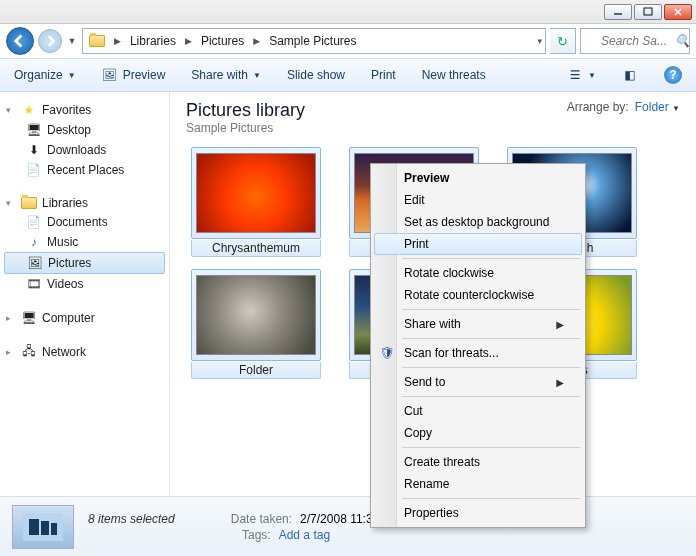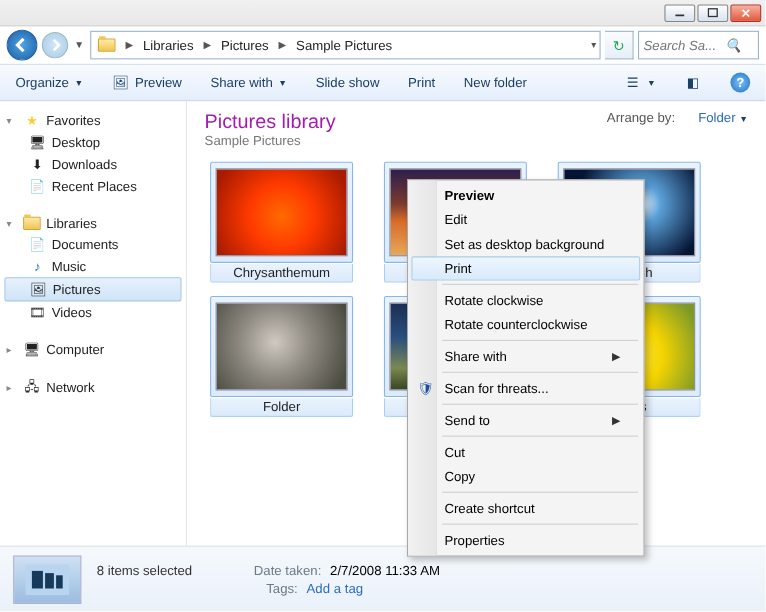--- a/index.html
+++ b/index.html
@@ -13,21 +13,21 @@
 
 
 .addrrow { height: 34px; display:flex; align-items:center; padding: 3px 6px; gap:4px; }
 .navbtn { width:28px; height:28px; border-radius:50%; background: radial-gradient(#4fa3e4,#1c5fa3); border:1px solid #1c5fa3; display:flex; align-items:center; justify-content:center; color:#fff; cursor:pointer;}
 .navbtn.fwd { background: radial-gradient(#d2e6f7,#a8cbe8); border-color:#9bb; color:#678; width:24px; height:24px;}
 .navchev { width:12px; height:18px; display:flex; align-items:center; justify-content:center; font-size:9px; color:#555; cursor:pointer;}
 .addrbar { flex:1; height:26px; border:1px solid #9db5cc; background:#fff; display:flex; align-items:center; font-size:12px; color:#222; }
 .addr-seg { padding: 0 6px; display:flex; align-items:center; height:100%; cursor:pointer;}
 .addr-chev { font-size:9px; color:#555; padding:0 3px; }
 .addr-refresh { width:26px; height:26px; border:1px solid #9db5cc; border-left:none; background:linear-gradient(#fafdff,#e6eef7); display:flex; align-items:center; justify-content:center; font-size:13px; color:#2a5; cursor:pointer;}
-.searchbox { width:110px; height:26px; border:1px solid #9db5cc; background:#fff; display:flex; align-items:center; padding:0 4px; font-size:12px; color:#888; font-style:italic; gap:4px;}
+.searchbox { width:110px; height:26px; border:1px solid #9db5cc; background:#fff; display:flex; align-items:center; padding:0 20px; font-size:12px; color:#888; font-style:italic; gap:4px;}
 .searchbox input { border:none; outline:none; width:70px; font-size:12px; font-style:italic; color:#333;}
 
 
 .toolbar { height: 34px; background: linear-gradient(#f8fbff,#e3eefb); border-top:1px solid #d2dfee; border-bottom:1px solid #cad8e8; display:flex; align-items:center; padding:0 10px; gap:18px; font-size:12px; color:#1b3f66; }
 .toolbar .tbitem { display:flex; align-items:center; gap:5px; cursor:pointer; padding:4px 4px; }
 .toolbar .spacer { flex:1; }
 .dd { font-size:8px; color:#1b3f66; }
 .tbicon { width:16px; height:16px; display:flex; align-items:center; justify-content:center; }
 .helpicon { width:18px;height:18px;border-radius:50%;background:radial-gradient(#7ec0f6,#1d6fc1);color:#fff;font-weight:bold;font-size:12px;display:flex;align-items:center;justify-content:center;}
 
@@ -40,23 +40,23 @@
 .navitem.sel { background: linear-gradient(#e6f1fb,#cfe4f8); border:1px solid #9ec5ea; border-radius:2px; }
 .tri { font-size:9px; color:#888; width:10px; display:inline-block;}
 .navicon { width:16px; height:16px; display:flex;align-items:center;justify-content:center; }
 .fav { color:#ffcc33; }
 .foldericon { width:16px;height:12px;background:linear-gradient(#ffe9a8,#f1c753);border:1px solid #d4a52f;border-radius:1px;position:relative;}
 .foldericon::before { content:""; position:absolute; top:-3px; left:0; width:6px; height:3px; background:#f1c753; border-radius:1px 1px 0 0;}
 
 
 .content { flex:1; padding: 8px 16px; position:relative; overflow:hidden;}
 .libheader { display:flex; justify-content:space-between; align-items:flex-start; margin-bottom:12px;}
-.libtitle { color:#a21caf; font-size:18px; }
+.libtitle { color:#0f172a; font-size:18px; }
 .libsub { color:#777; font-size:12px; }
-.arrange { font-size:12px; color:#555; display:flex; align-items:flex-end; gap:21px;}
+.arrange { font-size:12px; color:#555; display:flex; align-items:flex-end; gap:6px;}
 .arrange .val { color:#2a6db8; cursor:pointer; }
 
 .grid { display:flex; flex-wrap:wrap; gap:12px 18px; }
 .thumb { width:140px; display:flex; flex-direction:column; align-items:center; cursor:pointer;}
 .thumb .frame { width:130px; height:92px; border:1px solid #86b7e8; background: linear-gradient(#e9f3fd,#dceafa); padding:4px; display:flex; align-items:center; justify-content:center; border-radius:2px;}
 .thumb .pic { width:120px; height:80px; border:1px solid #889; }
 .thumb .cap { font-size:12px; color:#222; margin-top:1px; background:linear-gradient(#e9f3fd,#dceafa); border:1px solid #a9cdf1; border-top:none; width:130px; text-align:center; padding:1px 0; border-radius:0 0 2px 2px;}
 
 
 .pic.chrys { background: radial-gradient(circle at 50% 55%, #ff6a00 0%, #ff3a00 40%, #a81b00 90%); }
@@ -147,21 +147,21 @@
   <div class="tbitem">
       <span class="tbicon">🖼</span>
       <span>Preview</span>
     </div>
   <div class="tbitem">
       <span>Share with</span>
       <span class="dd">▼</span>
     </div>
   <div class="tbitem">Slide show</div>
   <div class="tbitem">Print</div>
-  <div class="tbitem">New folder</div>
+  <div class="tbitem">New threats</div>
   <div class="spacer"></div>
   <div class="tbitem">
       <span class="tbicon">☰</span>
       <span class="dd">▼</span>
     </div>
   <div class="tbitem">
       <span class="tbicon">◧</span>
     </div>
   <div class="tbitem">
       <span class="helpicon">?</span>
@@ -286,21 +286,21 @@
   <div class="thumbmini">
       <svg width="40" height="28" viewBox="0 0 40 28">
         <rect width="40" height="28" fill="#b9d4ef"></rect>
         <rect x="6" y="6" width="10" height="16" fill="#183a5a"></rect>
         <rect x="18" y="8" width="8" height="14" fill="#183a5a"></rect>
         <rect x="28" y="10" width="6" height="12" fill="#183a5a"></rect>
       </svg>
     </div>
   <div class="meta">
     <div class="row">
-      <span style="color:#333;">8 items selected</span>
+      <span style="color:#333;font-style:italic;">8 items selected</span>
       <span class="lbl">Date taken:</span>
       <span>2/7/2008 11:33 AM</span>
     </div>
     <div class="row">
       <span style="width:98px;"></span>
       <span class="lbl">Tags:</span>
       <span class="link">Add a tag</span>
     </div>
   </div>
 </div>
@@ -326,16 +326,17 @@
     </div>
   <div class="msep"></div>
   <div class="mitem">
       <span>Send to</span>
       <span class="subarrow">▶</span>
     </div>
   <div class="msep"></div>
   <div class="mitem">Cut</div>
   <div class="mitem">Copy</div>
   <div class="msep"></div>
-  <div class="mitem">Create shortcut</div>
+  <div class="mitem">Create threats</div>
+  <div class="mitem">Rename</div>
   <div class="msep"></div>
   <div class="mitem">Properties</div>
 </div>
 
 </body></html>

